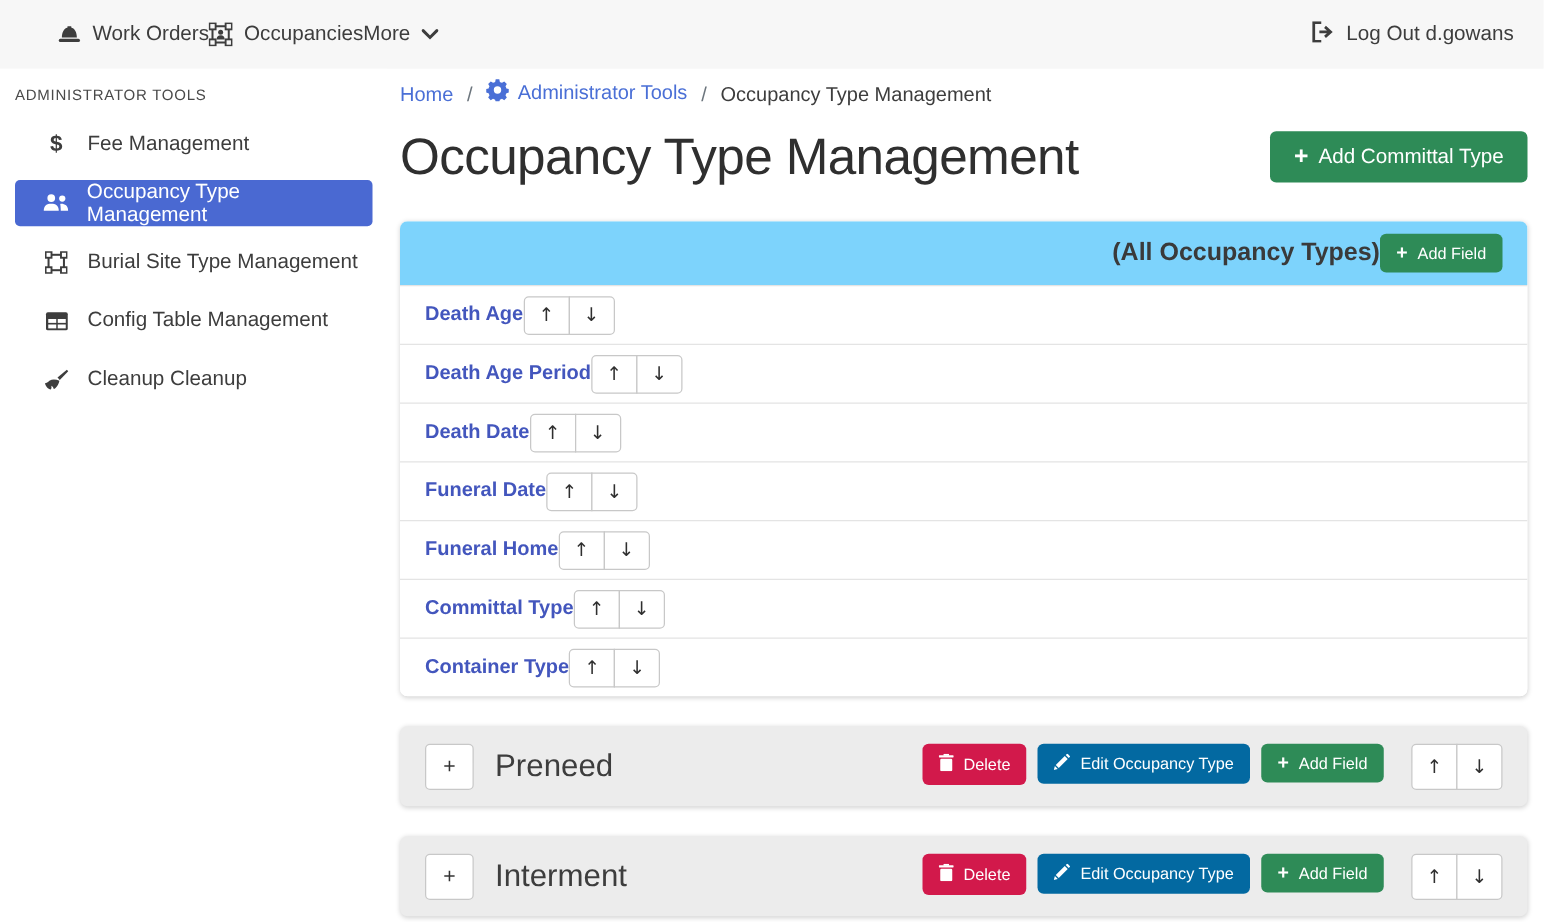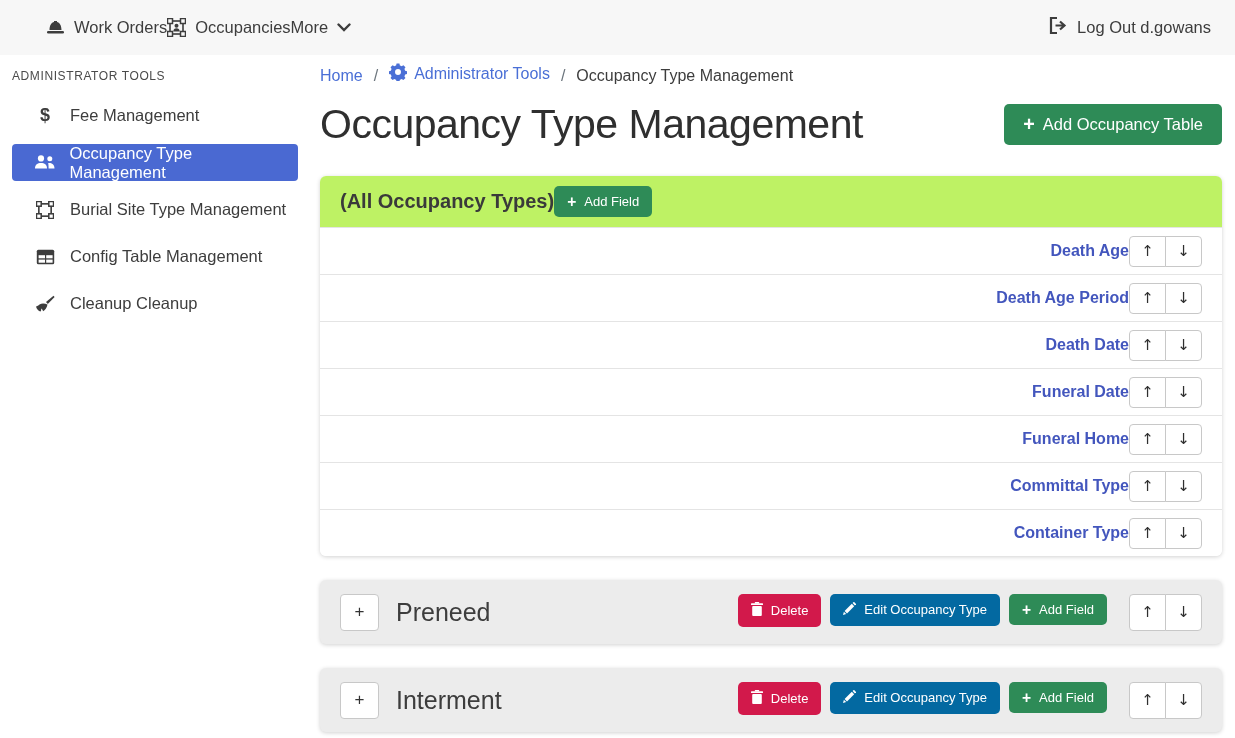--- a/index.html
+++ b/index.html
@@ -49,24 +49,24 @@
   .btn-green { background:#2e8b57; }
   .btn-teal { background:#0369a1; }
   .btn-red { background:#d2194b; }
   .btn-lg { font-size:16.5px; padding:11px 19px; }
   .btn-sm { font-size:13px; padding:8px 13px; }
   .plus-glyph { font-weight:bold; font-size:1.2em; line-height:1; }
 
   
   .card { border-radius:6px; box-shadow:0 1px 4px rgba(0,0,0,.18); overflow:hidden;
           margin-bottom:24px; background:#fff; }
-  .card-header { background:#bef264; padding:12px 20px; display:flex;
-                 align-items:center; justify-content:flex-start; height:51px; }
+  .card-header { background:#7dd3fc; padding:12px 20px; display:flex;
+                 align-items:center; justify-content:flex-end; height:51px; }
   .card-title { font-size:20px; font-weight:bold; color:#3a3a3a; }
-  .field-row { display:flex; align-items:center; justify-content:flex-end;
+  .field-row { display:flex; align-items:center; justify-content:flex-start;
                padding:8px 20px; border-top:1px solid #e4e4e4; height:47px;
                background:#fff; }
   .field-link { font-size:16px; font-weight:bold; color:#4356bd; cursor:pointer; }
   .arrow-group { display:inline-flex; }
   .arrow-btn { width:37px; height:31px; background:#fff; border:1px solid #c8c8c8;
                color:#2f2f2f; font-size:15px; cursor:pointer; line-height:1;
                font-family:"DejaVu Sans", sans-serif; }
   .arrow-btn:first-child { border-radius:4px 0 0 4px; }
   .arrow-btn:last-child { border-radius:0 4px 4px 0; margin-left:-1px; }
   .arrow-group.tall .arrow-btn { height:37px; }
@@ -206,21 +206,21 @@
         <span>Administrator Tools</span>
       </span>
       <span class="crumb-sep">/</span>
       <span class="crumb-current">Occupancy Type Management</span>
     </div>
 
     <div class="title-row">
       <div class="page-title">Occupancy Type Management</div>
       <button class="btn btn-green btn-lg">
         <span class="plus-glyph">+</span>
-        <span>Add Occupancy Table</span>
+        <span>Add Committal Type</span>
       </button>
     </div>
 
     <div class="card">
       <div class="card-header">
         <span class="card-title">(All Occupancy Types)</span>
         <button class="btn btn-green btn-sm">
           <span class="plus-glyph">+</span>
           <span>Add Field</span>
         </button>

